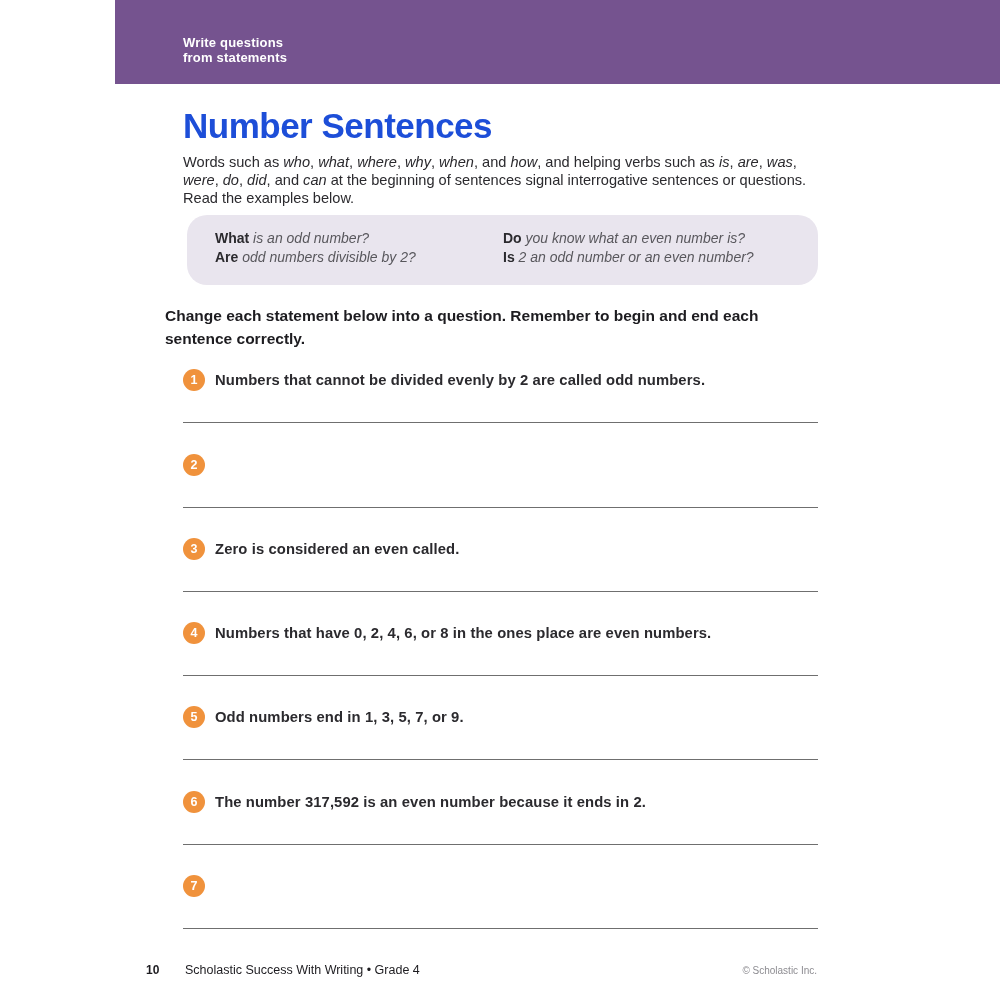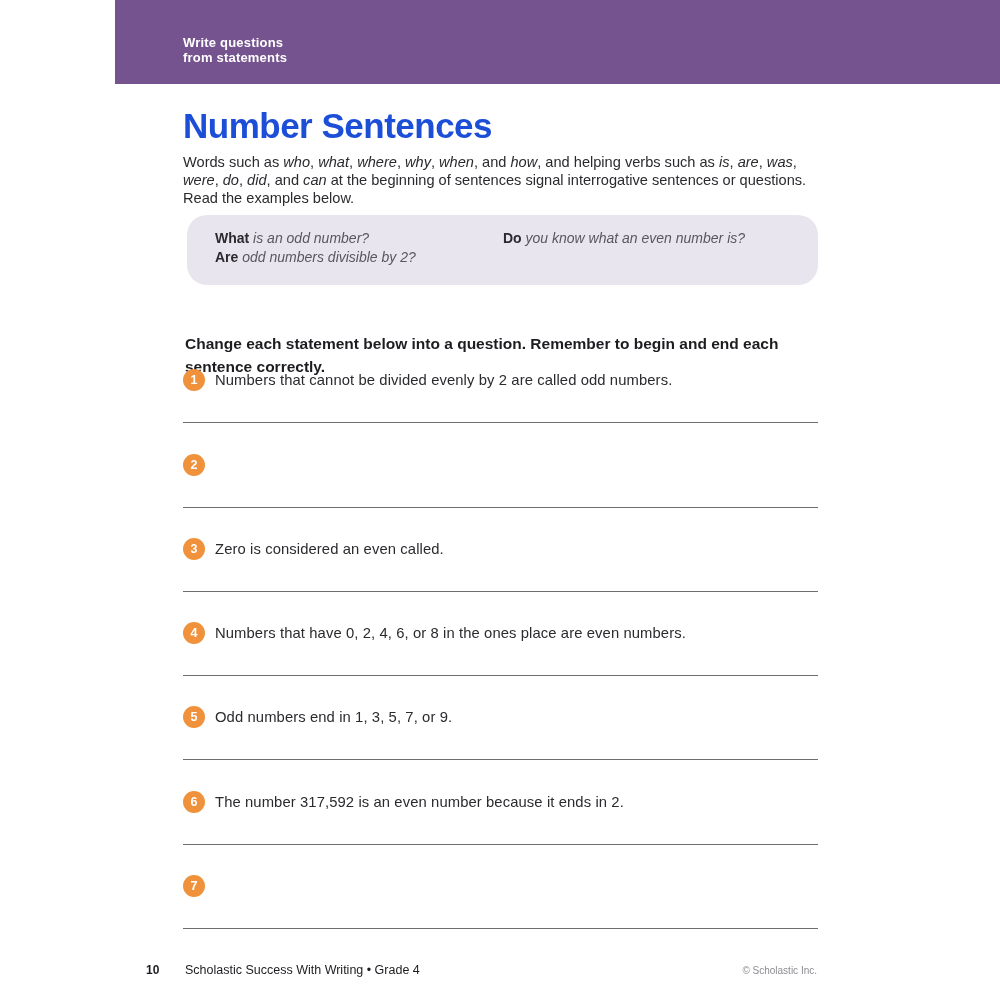--- a/index.html
+++ b/index.html
@@ -58,27 +58,26 @@
     top: 14px;
     font-size: 14px;
     line-height: 18.5px;
   }
   .example-col.left-col  { left: 28px; }
   .example-col.right-col { left: 316px; }
   .example-line .lead { font-weight: bold; color: #2b2a2e; }
   .example-line .rest { font-style: italic; color: #58575c; }
   .instruction {
     position: absolute;
-    left: 185px; top: 304px;
+    left: 165px; top: 304px;
     width: 640px;
     font-size: 15.5px;
     font-weight: bold;
     line-height: 23px;
     color: #1d1c20;
-    margin-top: 28px;
   }
   .item {
     position: absolute;
     left: 183px;
     width: 635px;
   }
   .item-row {
     display: flex;
     align-items: center;
     gap: 10px;
@@ -93,20 +92,21 @@
     font-size: 12.5px;
     font-weight: bold;
     display: flex;
     align-items: center;
     justify-content: center;
   }
   .item-text {
     font-size: 14.8px;
     color: #2b2a2e;
     letter-spacing: 0.1px;
+    font-weight: bold;
   }
   .answer-line {
     margin-top: 31px;
     width: 635px;
     border-top: 1.6px solid #6f6f6f;
   }
   .footer {
     position: absolute;
     left: 0; top: 963px;
     width: 1000px;
@@ -152,20 +152,23 @@
         <span class="lead">What</span><span class="rest"> is an odd number?</span>
       </div>
       <div class="example-line">
         <span class="lead">Are</span><span class="rest"> odd numbers divisible by 2?</span>
       </div>
     </div>
     <div class="example-col right-col">
       <div class="example-line">
         <span class="lead">Do</span><span class="rest"> you know what an even number is?</span>
       </div>
+      <div class="example-line">
+        <span class="lead">Is</span><span class="rest"> 2 an odd number or an even number?</span>
+      </div>
     </div>
   </div>
 
   <p class="instruction">Change each statement below into a question. Remember to begin and end each sentence correctly.</p>
 
   <div class="item" style="top:369px">
     <div class="item-row">
       <span class="num-badge">1</span>
       <span class="item-text">Numbers that cannot be divided evenly by 2 are called odd numbers.</span>
     </div>

